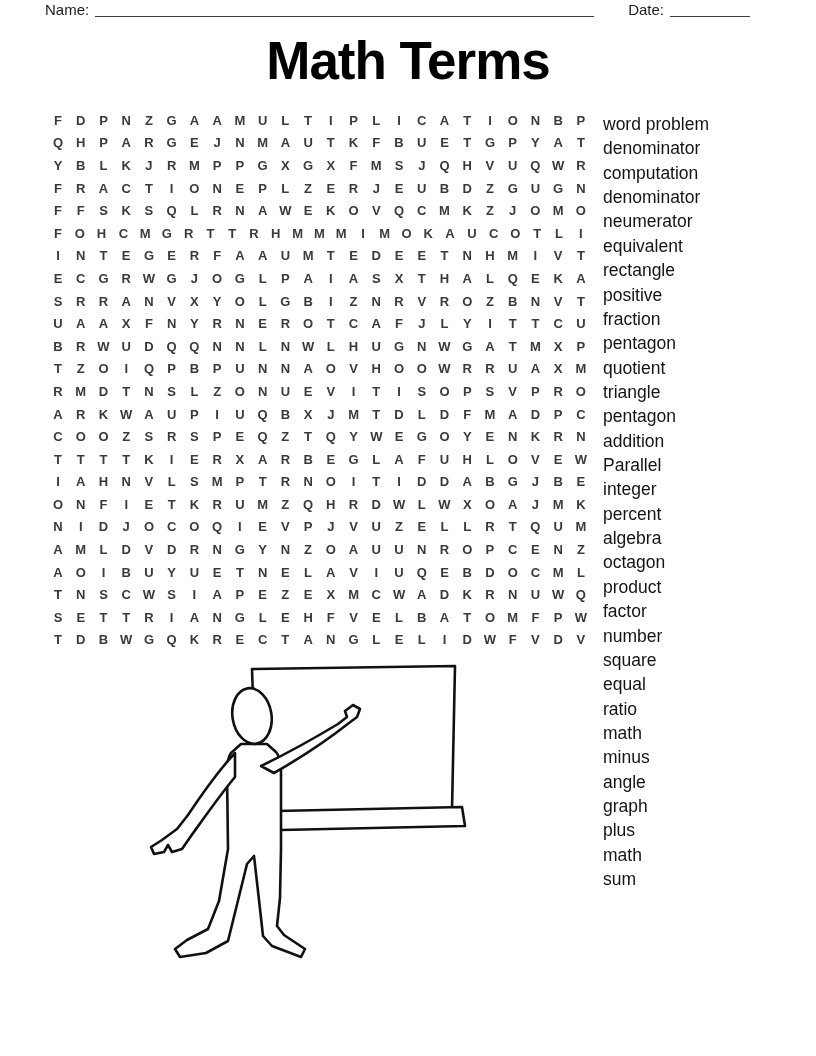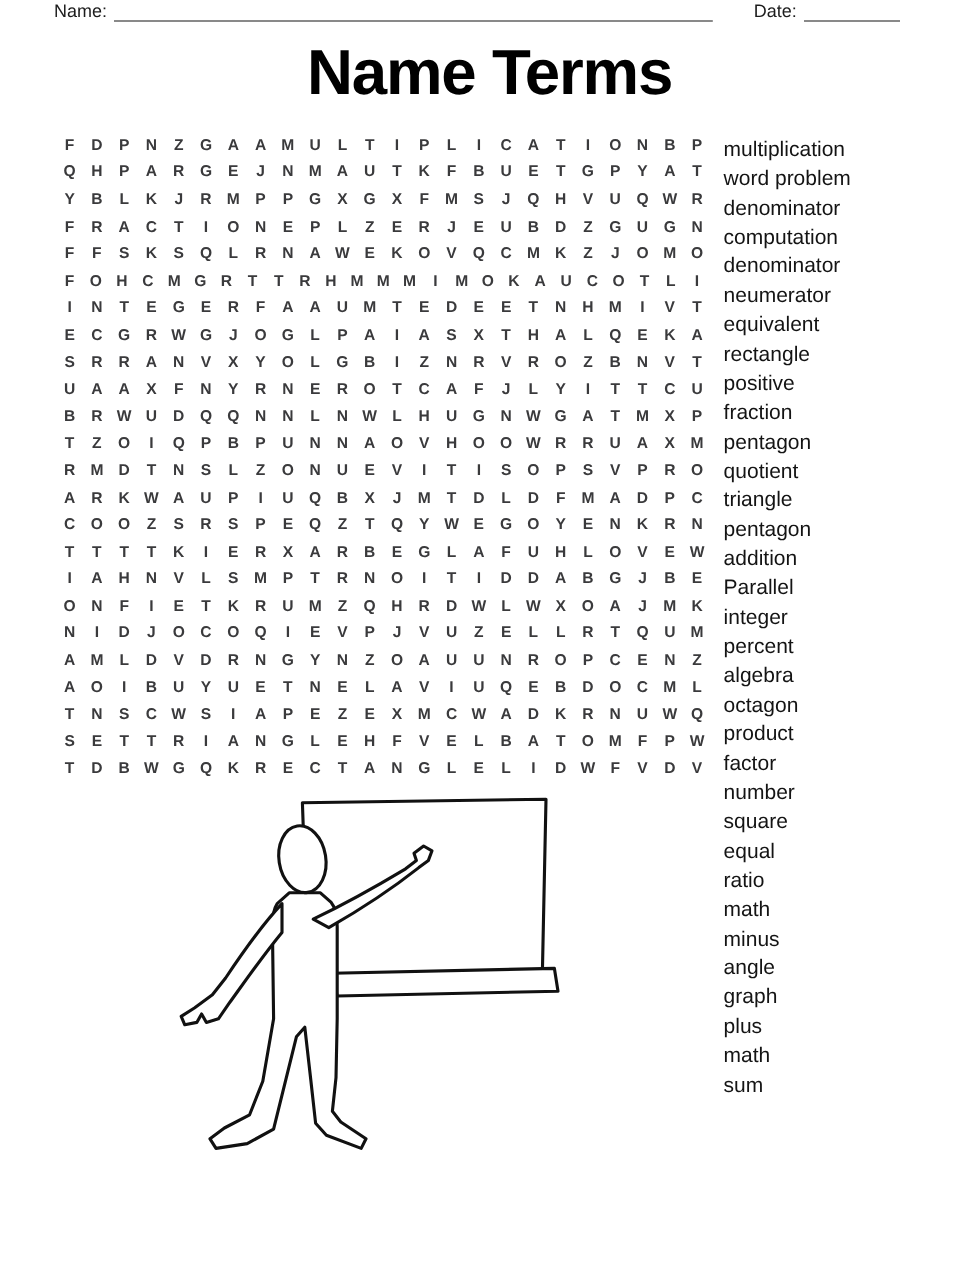--- a/index.html
+++ b/index.html
@@ -7,21 +7,21 @@
     width: 816px; height: 1056px;
     background: #ffffff;
     font-family: "Liberation Sans", sans-serif;
     position: relative;
     overflow: hidden;
     color: #111;
   }
   
   .header-row {
     position: absolute; top: 1px; left: 45px; right: 66px;
-    display: flex; align-items: center;
+    display: flex; align-items: flex-start;
     font-size: 15px; color: #1c1c1c;
   }
   .blank-line {
     display: inline-block;
     border-bottom: 1.6px solid #3d3d3d;
     height: 15px;
   }
   .name-line { flex: 1 1 auto; margin-left: 6px; margin-right: 16px; }
   .date-label { margin-left: 18px; }
   .date-line { width: 80px; margin-left: 6px; }
@@ -61,21 +61,21 @@
 </head>
 <body>
 
 <div class="header-row">
   <span>Name:</span>
   <span class="blank-line name-line"></span>
   <span class="date-label">Date:</span>
   <span class="blank-line date-line"></span>
 </div>
 
-<div class="page-title">Name Terms</div>
+<div class="page-title">Math Terms</div>
 
 <div class="grid">
     <div class="grid-row">
       <span class="cell">F</span>
       <span class="cell">D</span>
       <span class="cell">P</span>
       <span class="cell">N</span>
       <span class="cell">Z</span>
       <span class="cell">G</span>
       <span class="cell">A</span>
@@ -692,21 +692,20 @@
       <span class="cell">D</span>
       <span class="cell">W</span>
       <span class="cell">F</span>
       <span class="cell">V</span>
       <span class="cell">D</span>
       <span class="cell">V</span>
     </div>
   </div>
 
 <div class="word-list">
-    <div class="word">multiplication</div>
     <div class="word">word problem</div>
     <div class="word">denominator</div>
     <div class="word">computation</div>
     <div class="word">denominator</div>
     <div class="word">neumerator</div>
     <div class="word">equivalent</div>
     <div class="word">rectangle</div>
     <div class="word">positive</div>
     <div class="word">fraction</div>
     <div class="word">pentagon</div>

